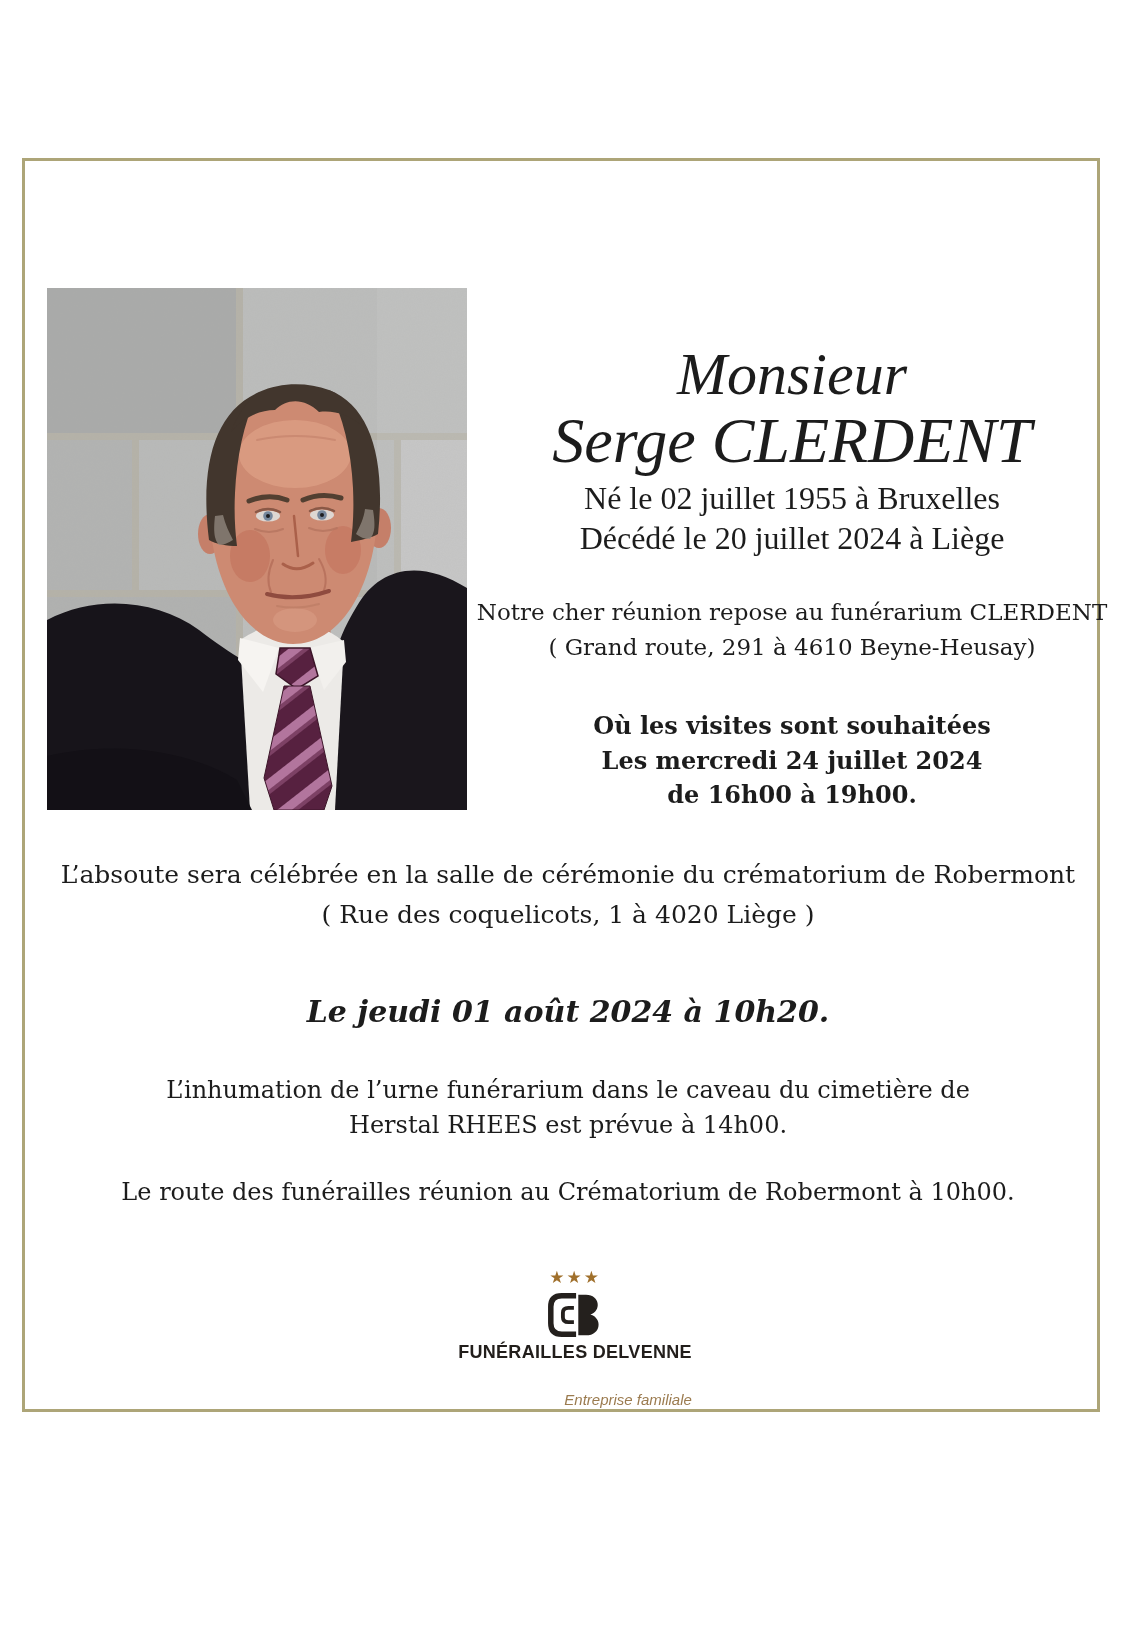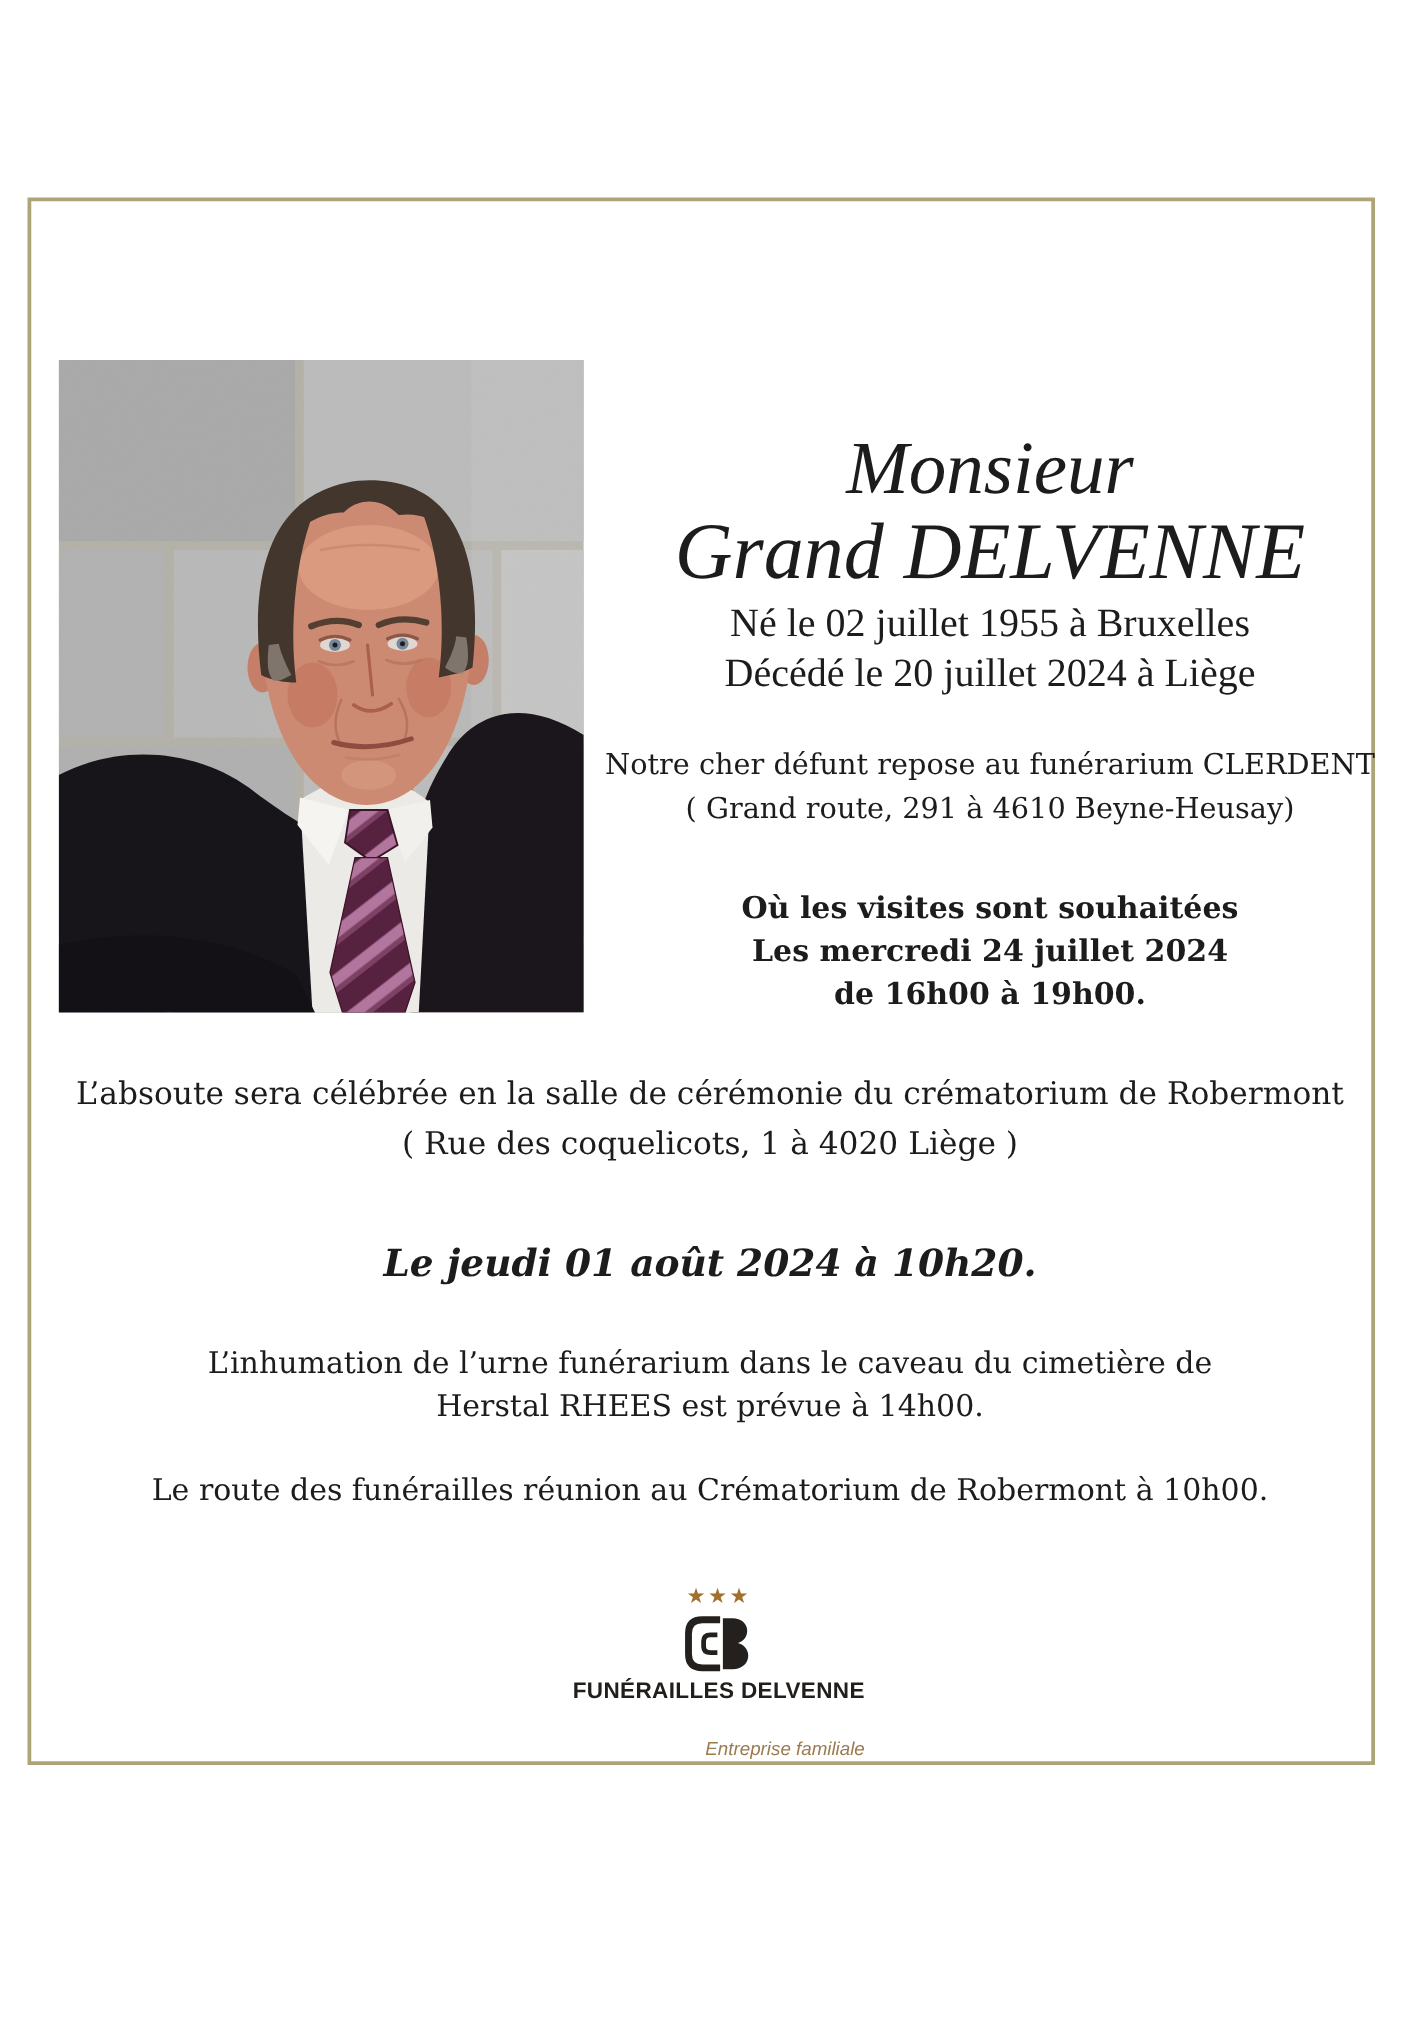--- a/index.html
+++ b/index.html
@@ -137,26 +137,26 @@
         <path d="M 272 271 Q 282 288 277 302" stroke="#b06a55" stroke-width="2" opacity="0.7"></path>
         <path d="M 220 306 Q 249 314 282 303" stroke="#8f4b3f" stroke-width="4"></path>
         <path d="M 230 318 Q 250 322 272 316" stroke="#b97a63" stroke-width="2" opacity="0.6"></path>
         <path d="M 210 152 Q 248 144 288 152" stroke="#bd7963" stroke-width="2" opacity="0.5"></path>
       </g>
 
       <path d="M 0 522 L 0 468 C 70 452 140 462 190 492 L 205 522 Z" fill="#131016"></path>
     </svg>
 
     <div class="hcol civility">Monsieur</div>
-    <div class="hcol fullname">Grand DELVENNE</div>
+    <div class="hcol fullname">Serge CLERDENT</div>
     <div class="hcol birthline">Né le 02 juillet 1955 à Bruxelles</div>
     <div class="hcol deathline">Décédé le 20 juillet 2024 à Liège</div>
 
     <div class="hcol repose">
-      <div>Notre cher défunt repose au funérarium CLERDENT</div>
+      <div>Notre cher réunion repose au funérarium CLERDENT</div>
       <div>( Grand route, 291 à 4610 Beyne-Heusay)</div>
     </div>
 
     <div class="hcol visits">
       <div>Où les visites sont souhaitées</div>
       <div>Les mercredi 24 juillet 2024</div>
       <div>de 16h00 à 19h00.</div>
     </div>
 
     <div class="wide ceremony">

